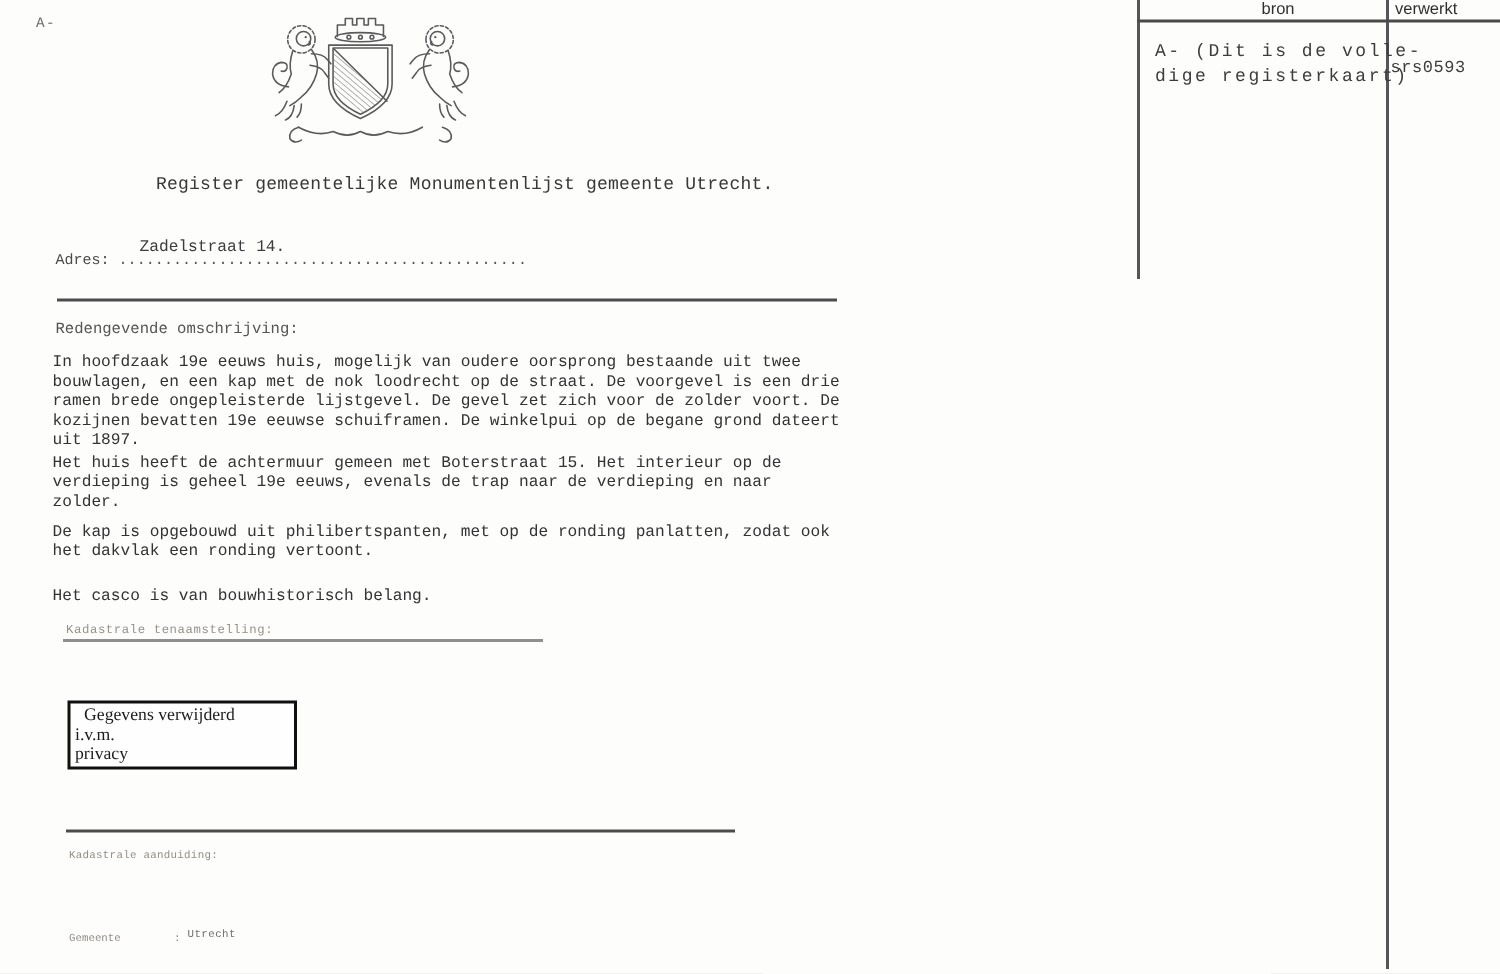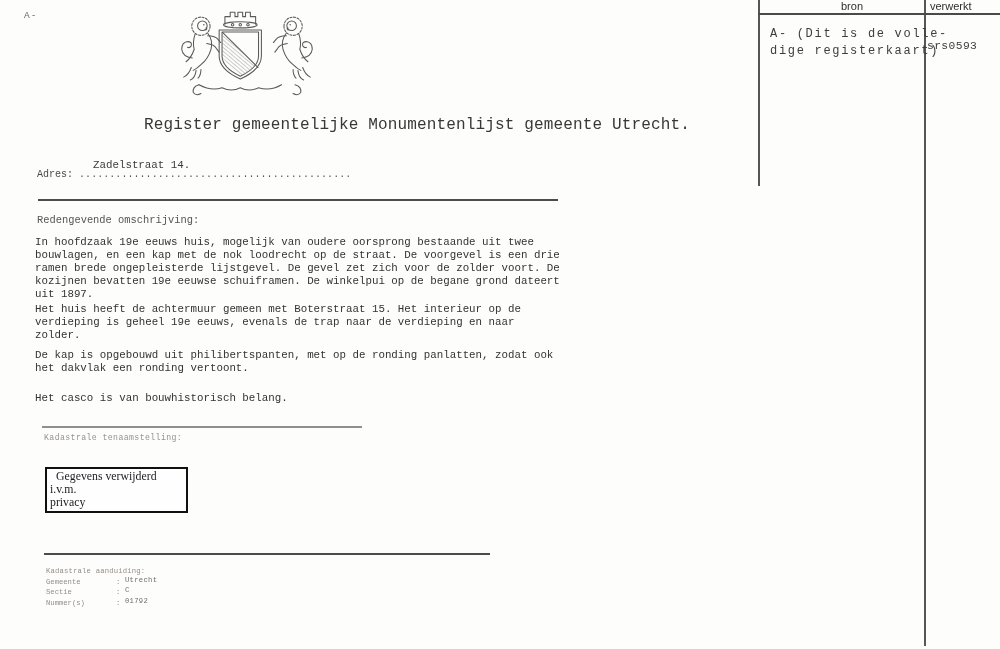--- a/index.html
+++ b/index.html
@@ -16,21 +16,21 @@
   .sans{font-family:"Liberation Sans","DejaVu Sans",sans-serif;}
   .serif{font-family:"Liberation Serif","DejaVu Serif",serif;}
 
   
   .corner-marker{left:24px;top:10px;font-size:9.5px;letter-spacing:1px;color:#6a6a6a;}
 
   
   .coa{left:178px;top:8px;width:138px;height:96px;}
 
   
-  .doc-title{left:104px;top:116px;font-size:16px;letter-spacing:0.15px;color:#383838;margin-left:40px;}
+  .doc-title{left:104px;top:116px;font-size:12px;letter-spacing:0.15px;color:#383838;}
 
   
   .adres-value{left:93px;top:159px;font-size:10.8px;color:#3c3c3c;text-align:right;}
   .adres-row{left:37px;top:169px;font-size:10px;color:#4a4a4a;white-space:nowrap;}
   .adres-row .dots{letter-spacing:0.05px;color:#555;}
 
   
   .hr{background:#4c4c4c;height:2px;}
   .hr1{left:38px;top:199px;width:520px;}
   .hr2{left:42px;top:426px;width:320px;height:1.6px;background:#8f8f8f;}
@@ -39,33 +39,33 @@
   .section-heading{left:37px;top:214px;font-size:10.4px;color:#555;}
 
   
   .body-text{left:35px;top:236px;width:560px;font-size:10.8px;line-height:13px;color:#333;}
   .body-text p{margin:0;white-space:pre-line;}
   .body-text p.p1{margin-bottom:2px;}
   .body-text p.p2{margin-bottom:7px;}
   .body-text p.p3{margin-bottom:17px;}
 
   
-  .kt-heading{left:44px;top:433px;font-size:8.2px;letter-spacing:0.4px;color:#98928a;}
+  .kt-heading{left:44px;top:416px;font-size:8.2px;letter-spacing:0.4px;color:#98928a;}
   .privacy-box{
     left:45px;top:467px;width:134px;
     border:2.5px solid #101010;background:#fefefe;
     font-size:11.8px;line-height:13px;color:#1c1c1c;
-    padding:1px 2px 2px 3px;white-space:pre-line;text-indent:6px;
+    padding:1px 12px 2px 3px;white-space:pre-line;text-indent:6px;
   }
 
   
   .ka-block{left:46px;top:566px;font-size:7.2px;color:#948e86;line-height:10.5px;}
   .ka-heading{letter-spacing:0.2px;}
   .ka-row{display:flex;align-items:baseline;}
-  .ka-label{width:70px;}
+  .ka-label{width:70px;margin-top:44px;}
   .ka-colon{width:9px;color:#8d8d8d;}
   .ka-value{color:#6e6e6e;transform:translateY(-2.5px);letter-spacing:0.3px;}
 
   
   .vline{background:#565656;width:1.8px;}
   .vline-left{left:758px;top:0;height:186px;}
   .vline-right{left:924px;top:0;height:646px;}
   .stamp-hline{left:758px;top:13px;width:242px;height:1.7px;background:#4a4a4a;}
   .col-bron{left:758px;top:0;width:188px;text-align:center;font-size:11px;color:#2f2f2f;}
   .col-verwerkt{left:930px;top:0;font-size:11px;color:#2f2f2f;}

